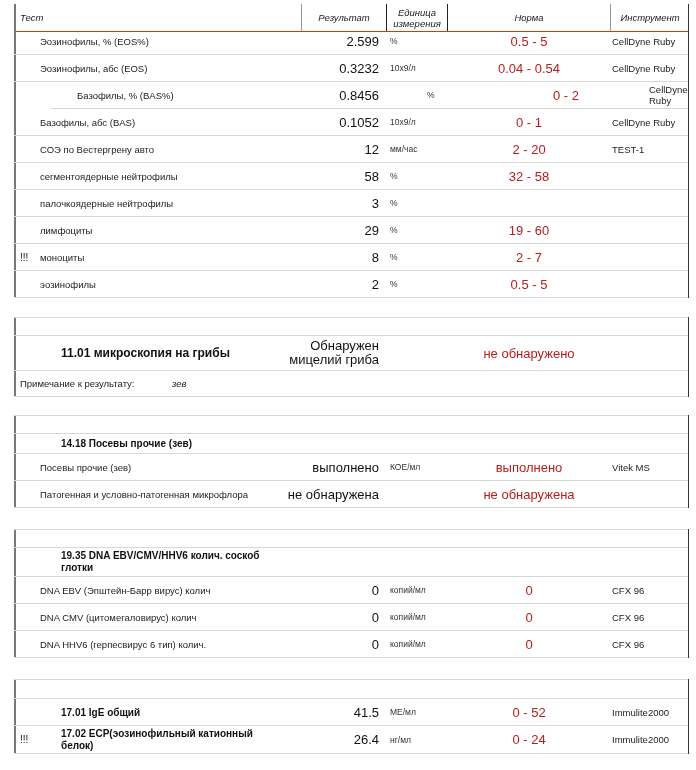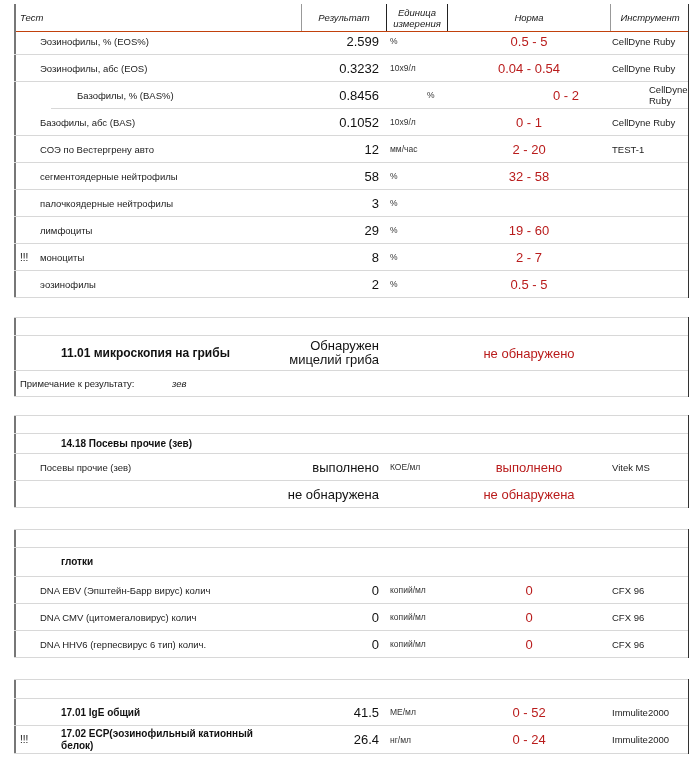--- a/index.html
+++ b/index.html
@@ -153,32 +153,34 @@
   </div>
   <div id="culture-rows">
       <div class="row" style="height: 27px;">
         <span class="cell c-test" style="left:26px;">Посевы прочие (зев)</span>
         <span class="cell c-res">выполнено</span>
         <span class="cell c-unit">КОЕ/мл</span>
         <span class="cell c-norm">выполнено</span>
         <span class="cell c-inst">Vitek MS</span>
       </div>
       <div class="row" style="height: 27px;">
+        <span class="cell c-test" style="left:26px;">Патогенная и условно-патогенная микрофлора</span>
         <span class="cell c-res">не обнаружена</span>
         <span class="cell c-unit"></span>
         <span class="cell c-norm">не обнаружена</span>
         <span class="cell c-inst"></span>
       </div>
     </div>
 </div>
 
 <div class="block" style="top:529px;">
   <div class="row top" style="height:19px;"></div>
   <div class="row" style="height:29px;">
     <span class="cell bold" style="left:47px; font-size:10px; flex-direction:column; align-items:flex-start; line-height:12px;">
+      <span>19.35 DNA EBV/CMV/HHV6 колич. соскоб</span>
       <span>глотки</span>
     </span>
   </div>
   <div id="dna-rows">
       <div class="row" style="height: 27px;">
         <span class="cell c-test" style="left:26px;">DNA EBV (Эпштейн-Барр вирус) колич</span>
         <span class="cell c-res">0</span>
         <span class="cell c-unit">копий/мл</span>
         <span class="cell c-norm">0</span>
         <span class="cell c-inst">CFX 96</span>

